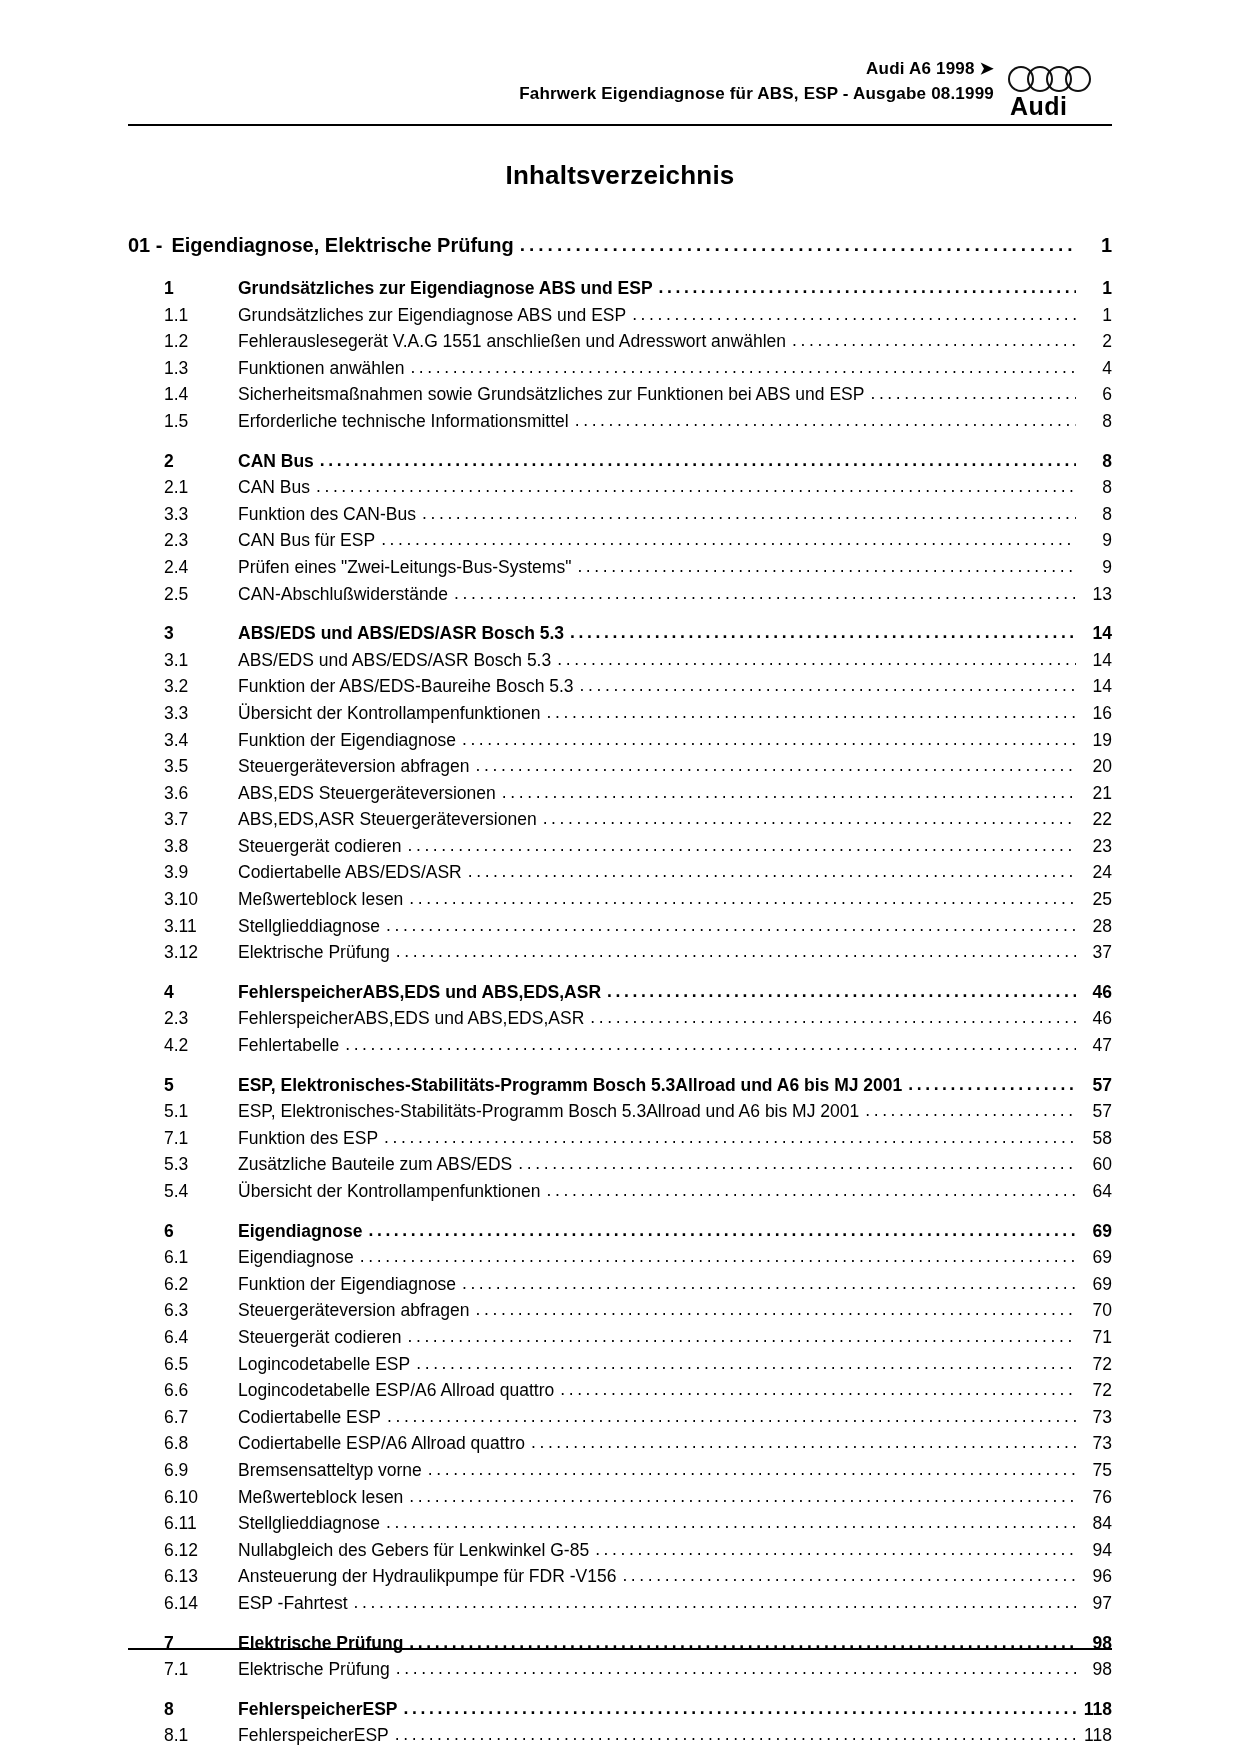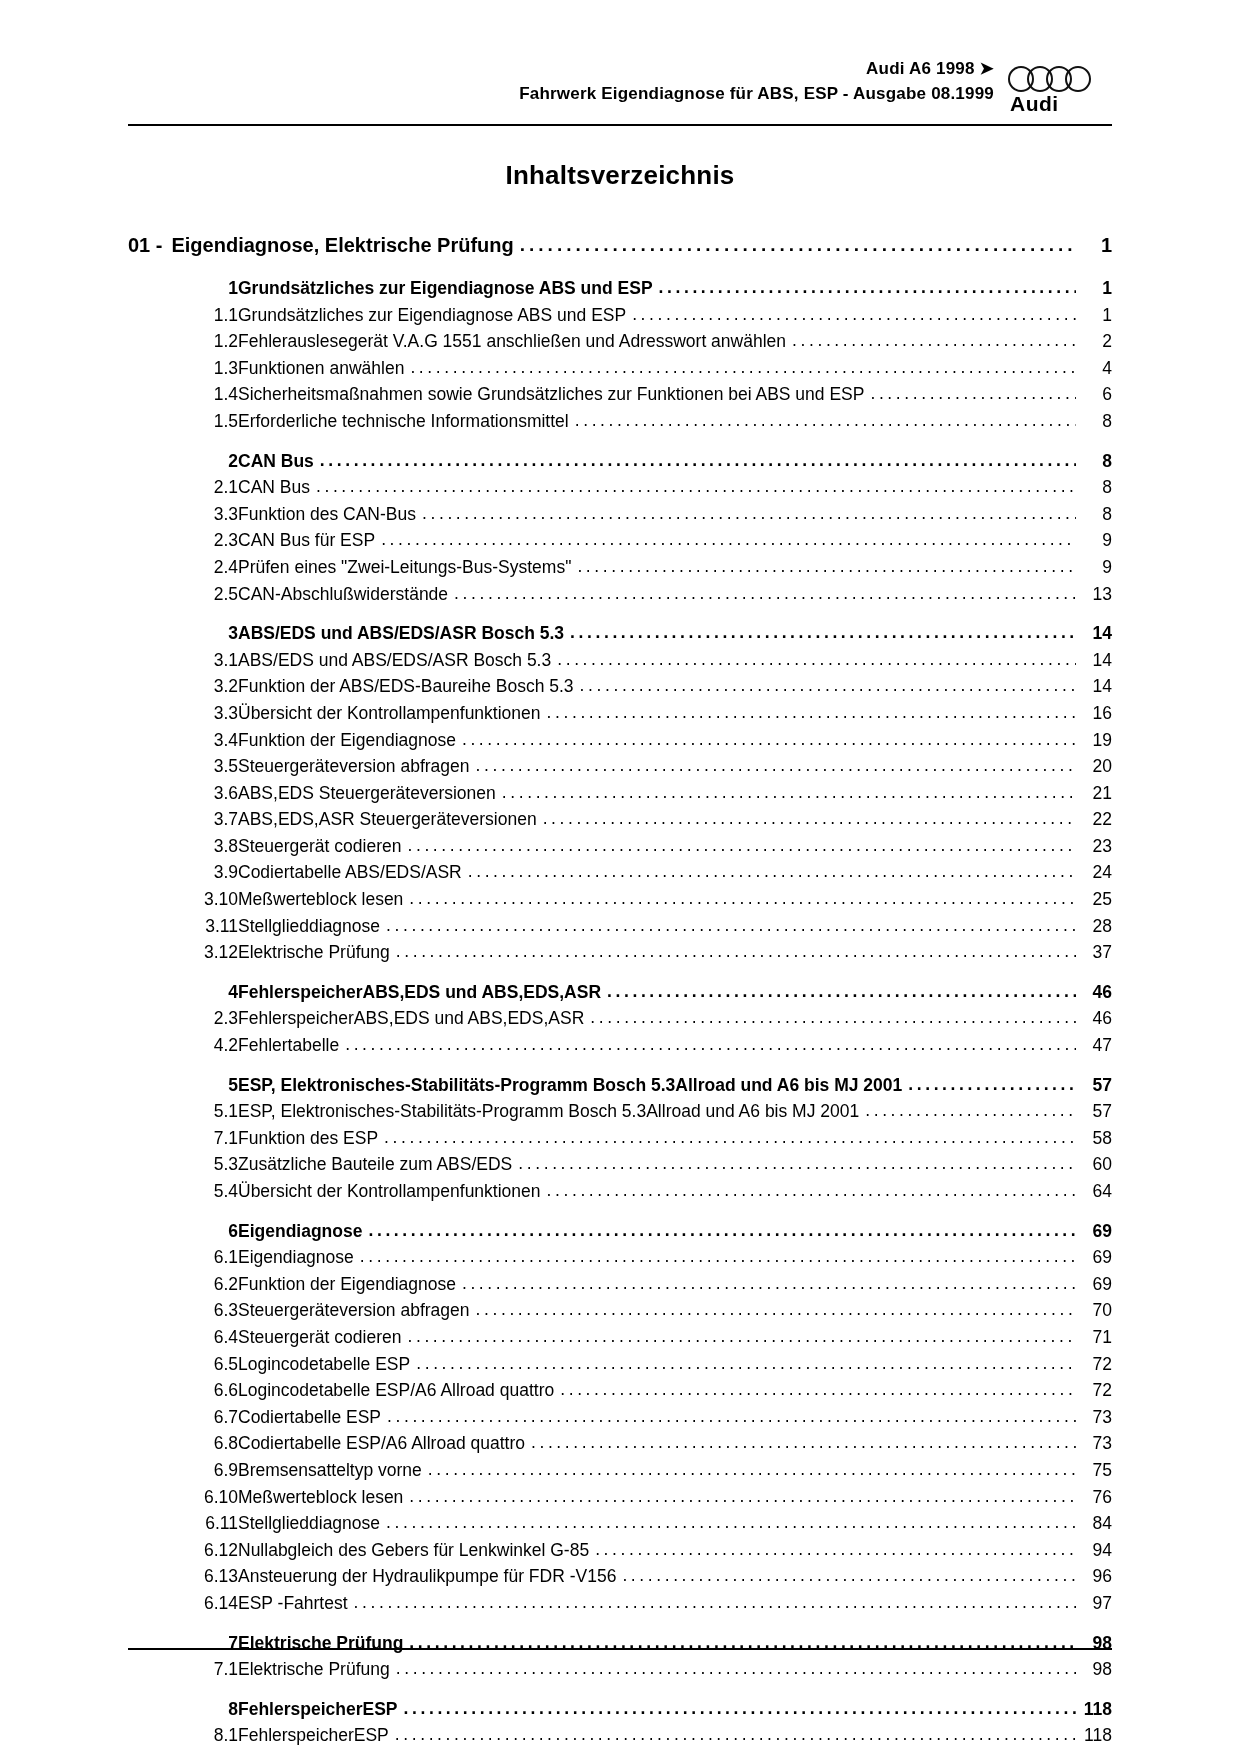--- a/index.html
+++ b/index.html
@@ -60,21 +60,21 @@
     box-sizing: border-box;
   }
   .ring:nth-child(1) { left: 0; }
   .ring:nth-child(2) { left: 19px; }
   .ring:nth-child(3) { left: 38px; }
   .ring:nth-child(4) { left: 57px; }
   .audi-word {
     position: absolute;
     top: 32px;
     left: 6px;
-    font-size: 21px;
+    font-size: 25px;
     font-weight: bold;
     letter-spacing: 0.5px;
     font-family: "Liberation Sans", sans-serif;
   }
   .rule {
     border: 0;
     border-top: 2px solid #000;
     margin: 2px 0 0 0;
   }
   .header-rule {
@@ -110,21 +110,20 @@
     font-weight: bold;
   }
   .toc-row.gap-before {
     margin-top: 13px;
   }
   .num {
     flex: 0 0 auto;
     width: 110px;
     padding-left: 36px;
     box-sizing: border-box;
-    text-align: right;
   }
   .toc-row.chapter .num {
     width: auto;
     padding-left: 0;
     padding-right: 9px;
   }
   .label {
     flex: 0 0 auto;
     padding-right: 6px;
     text-align: center;

